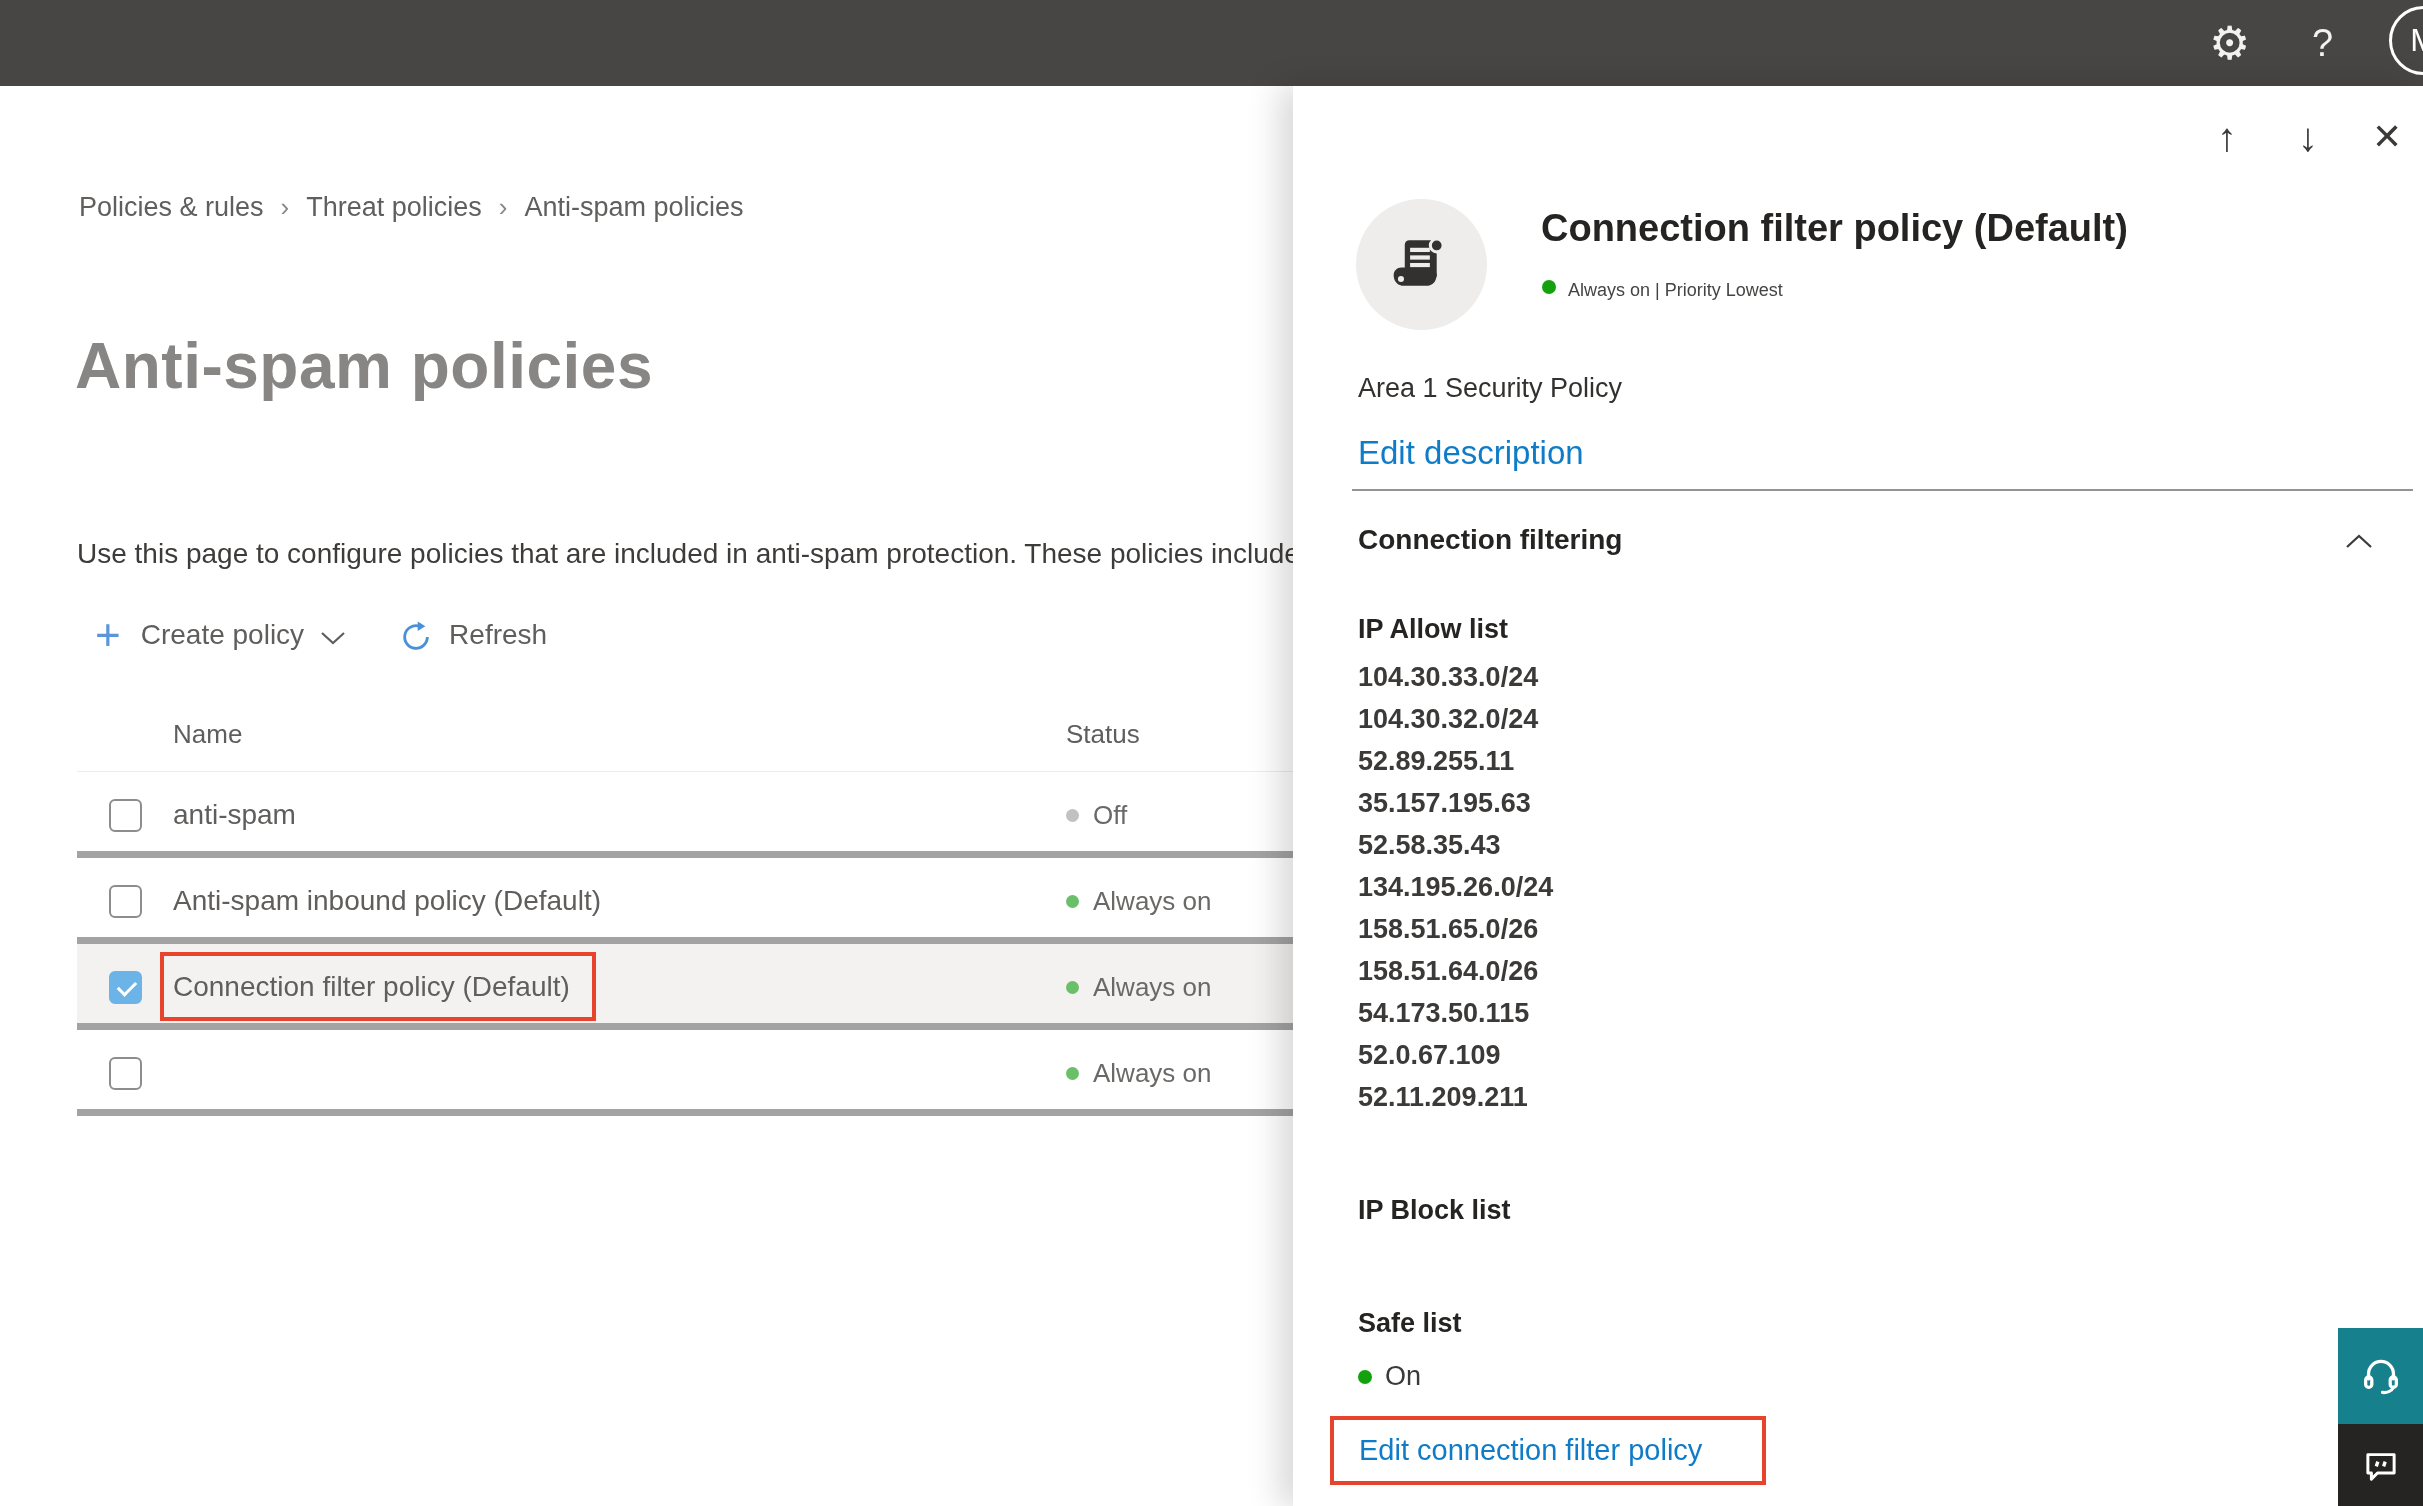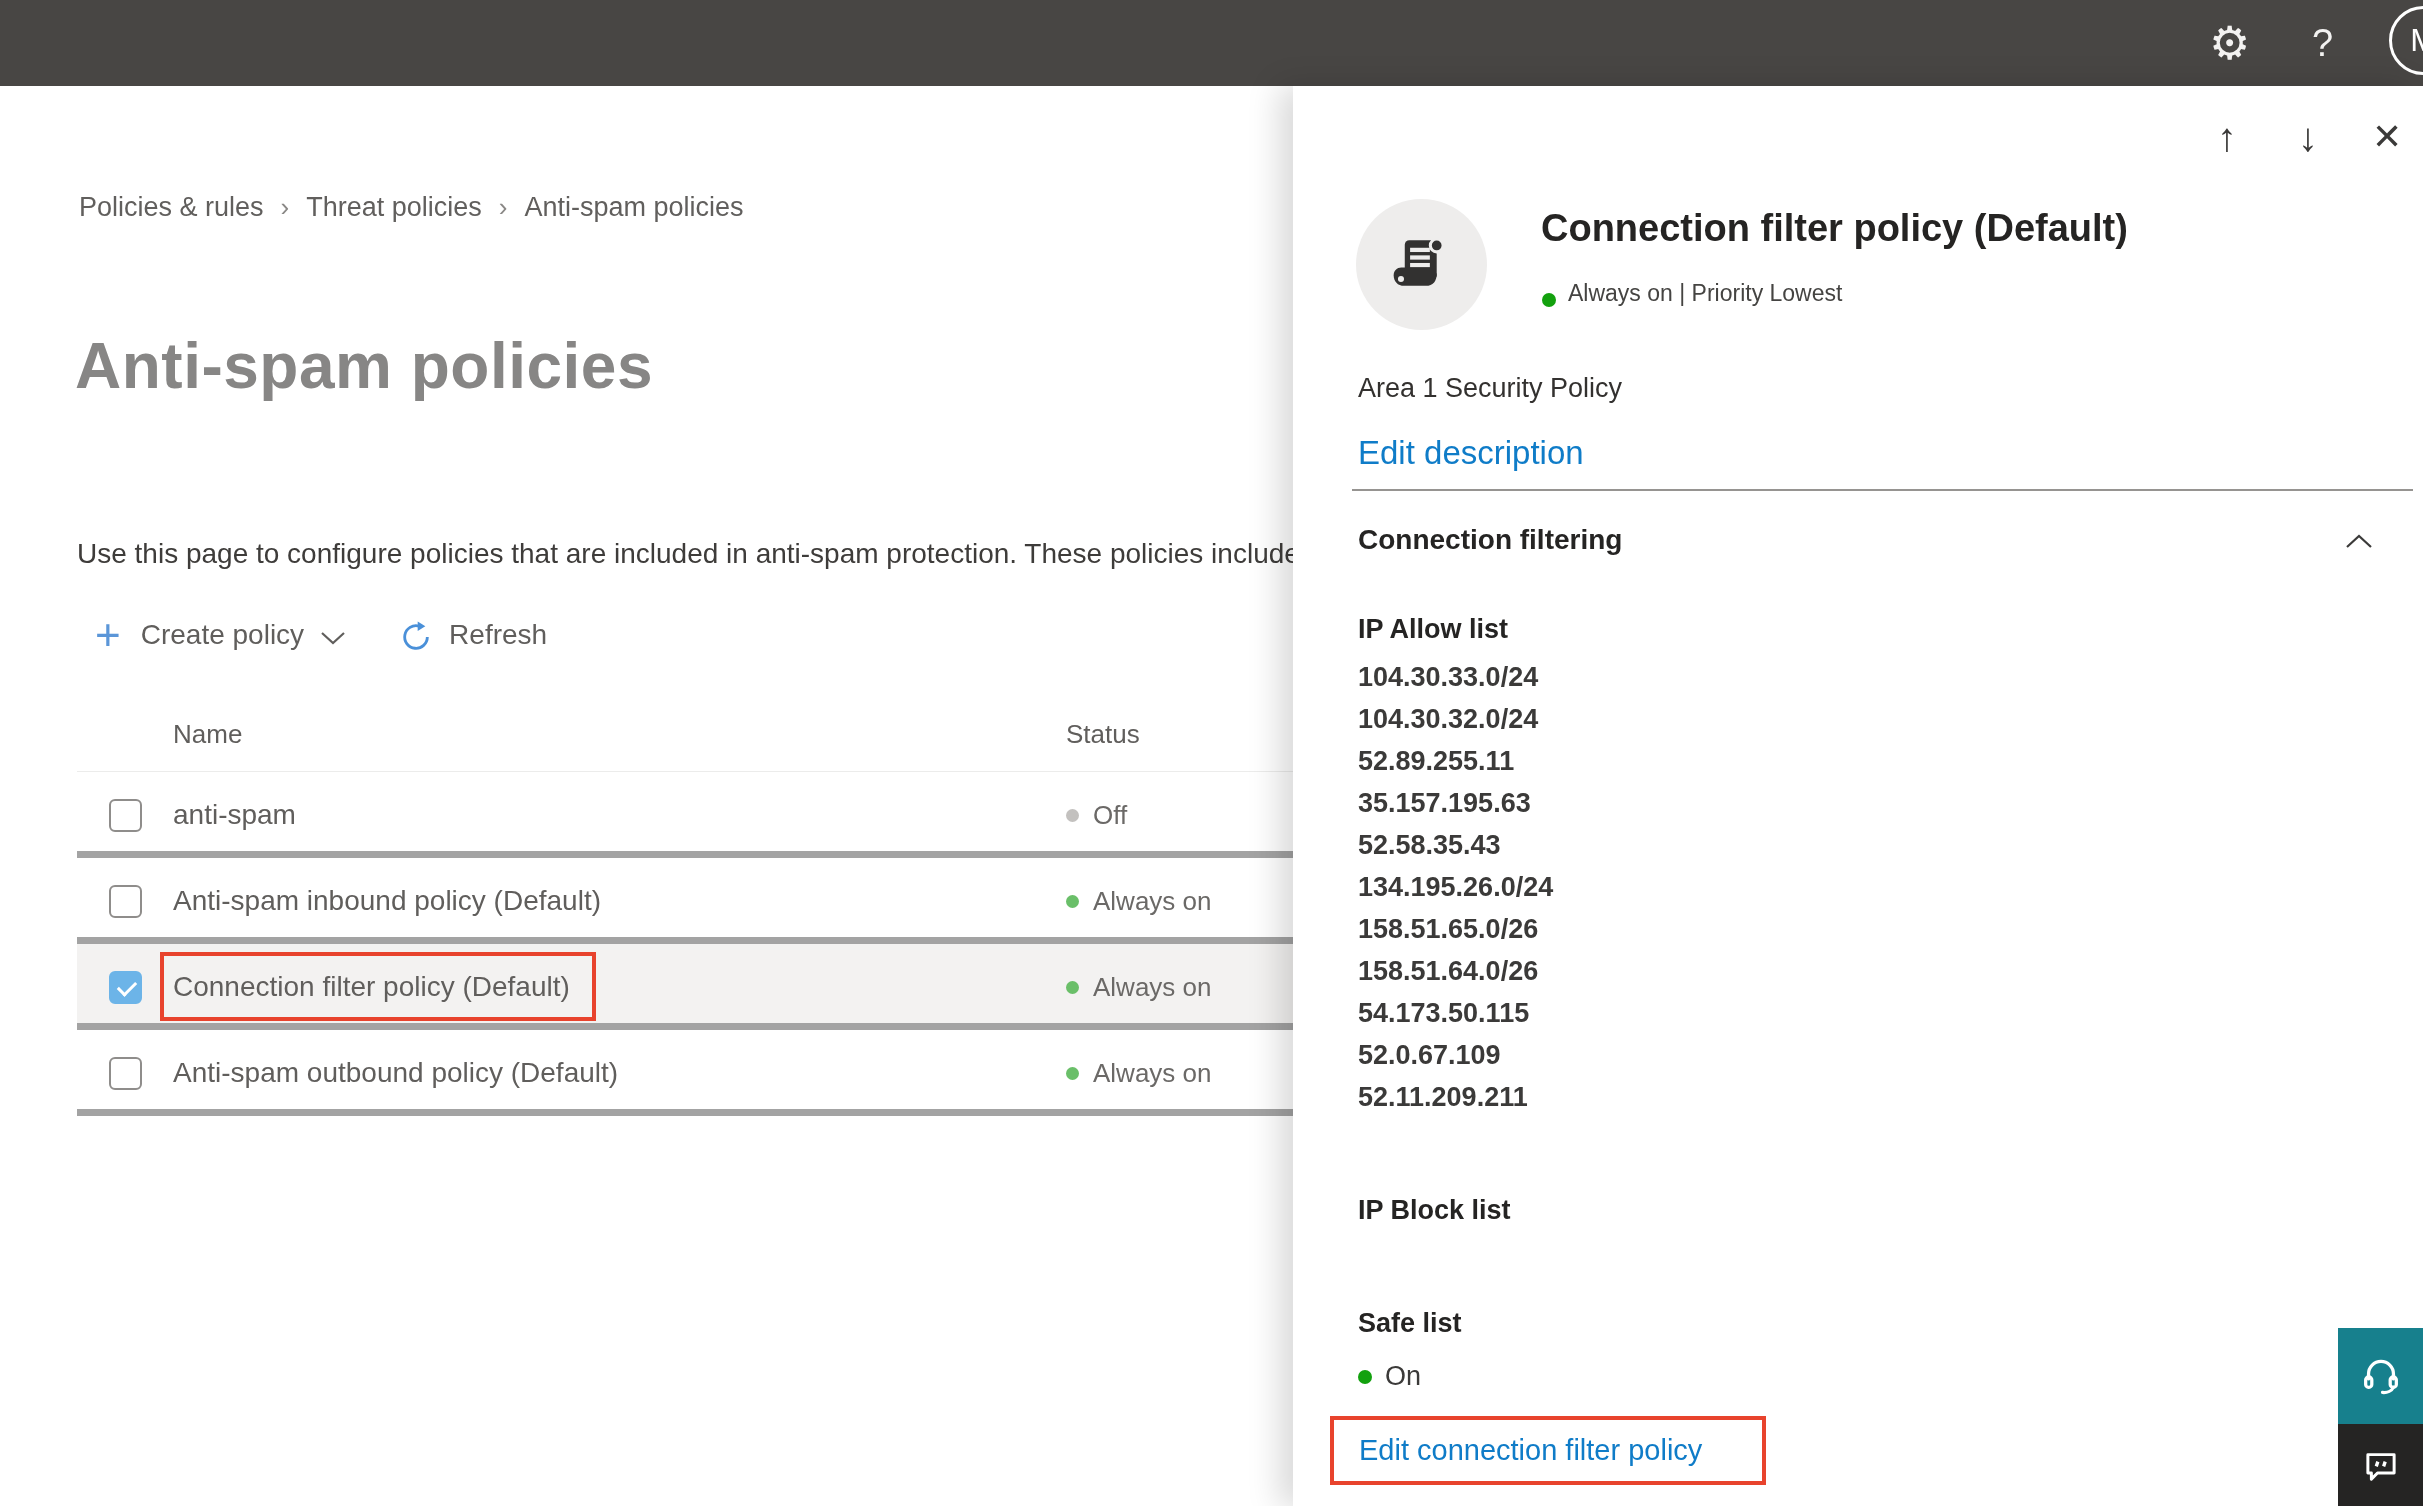--- a/index.html
+++ b/index.html
@@ -47,21 +47,21 @@
   .dot-on { background:#6abf69; }
   .row-outline { position:absolute; left:83px; top:8px; width:436px; height:69px; border:4px solid #e8432d; pointer-events:none; }
 
   
   .flyout { position:absolute; left:1293px; top:86px; width:1131px; height:1421px; background:#fff; box-shadow:-14px 0 30px rgba(0,0,0,0.15); }
   .fnav { position:absolute; top:28px; width:46px; height:46px; display:flex; align-items:center; justify-content:center; font-size:40px; color:#3b3a39; cursor:pointer; }
   .fnav.up { left:911px; } .fnav.down { left:992px; } .fnav.close { left:1071px; font-size:36px; }
 
   .ficon-circle { position:absolute; left:63px; top:113px; width:131px; height:131px; border-radius:50%; background:#eeedec; display:flex; align-items:center; justify-content:center; }
   .ftitle { position:absolute; left:248px; top:121px; width:842px; font-size:38px; font-weight:700; color:#252423; }
-  .fstatus { position:absolute; left:249px; top:194px; display:flex; align-items:flex-end; gap:12px; font-size:23px; color:#454442; }
+  .fstatus { position:absolute; left:249px; top:194px; display:flex; align-items:flex-start; gap:12px; font-size:18px; color:#454442; }
   .bdot { width:14px; height:14px; border-radius:50%; background:#13a10e; display:inline-block; }
 
   .fdesc { position:absolute; left:65px; top:287px; font-size:27px; color:#33312f; }
   .flink { color:#0f7cc8; cursor:pointer; }
   .fedit-desc { position:absolute; left:65px; top:348px; font-size:33px; }
   .fdivider { position:absolute; left:59px; top:403px; width:1061px; border-top:2px solid #969491; }
   .fsection { position:absolute; left:65px; top:438px; width:1030px; font-size:28px; font-weight:700; color:#252423; cursor:pointer; }
   .fchev { position:absolute; left:1051px; top:446px; cursor:pointer; }
 
   .fsub { font-size:27px; font-weight:700; color:#252423; position:absolute; left:65px; }
@@ -149,21 +149,20 @@
       <span class="row-outline"></span>
       <span class="rname">Connection filter policy (Default)</span>
       <span class="rstatus">
           <i class="dot dot-on"></i>
           <span>Always on</span>
         </span>
     </div>
     <div class="trow">
       <span class="checkbox"></span>
 
-      <span class="rname">Anti-spam outbound policy (Default)</span>
       <span class="rstatus">
           <i class="dot dot-on"></i>
           <span>Always on</span>
         </span>
     </div>
   </div>
 
   <aside class="flyout">
     <span class="fnav up">↑</span>
     <span class="fnav down">↓</span>

